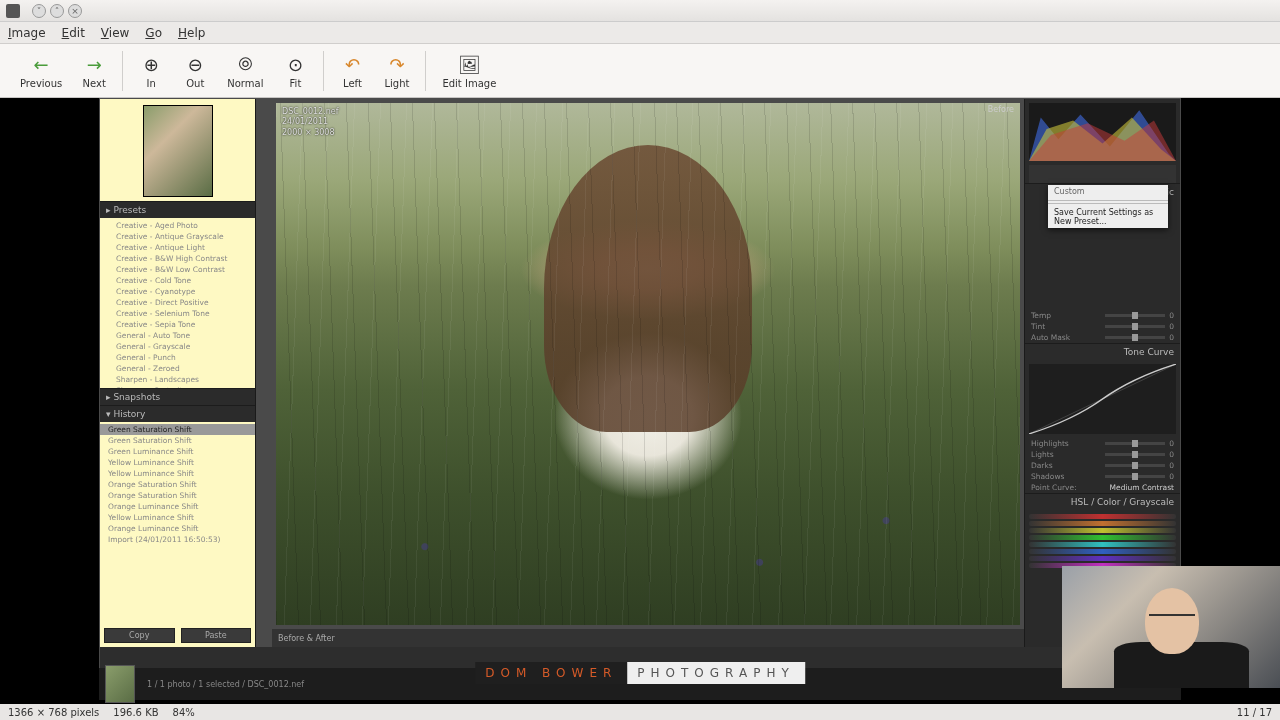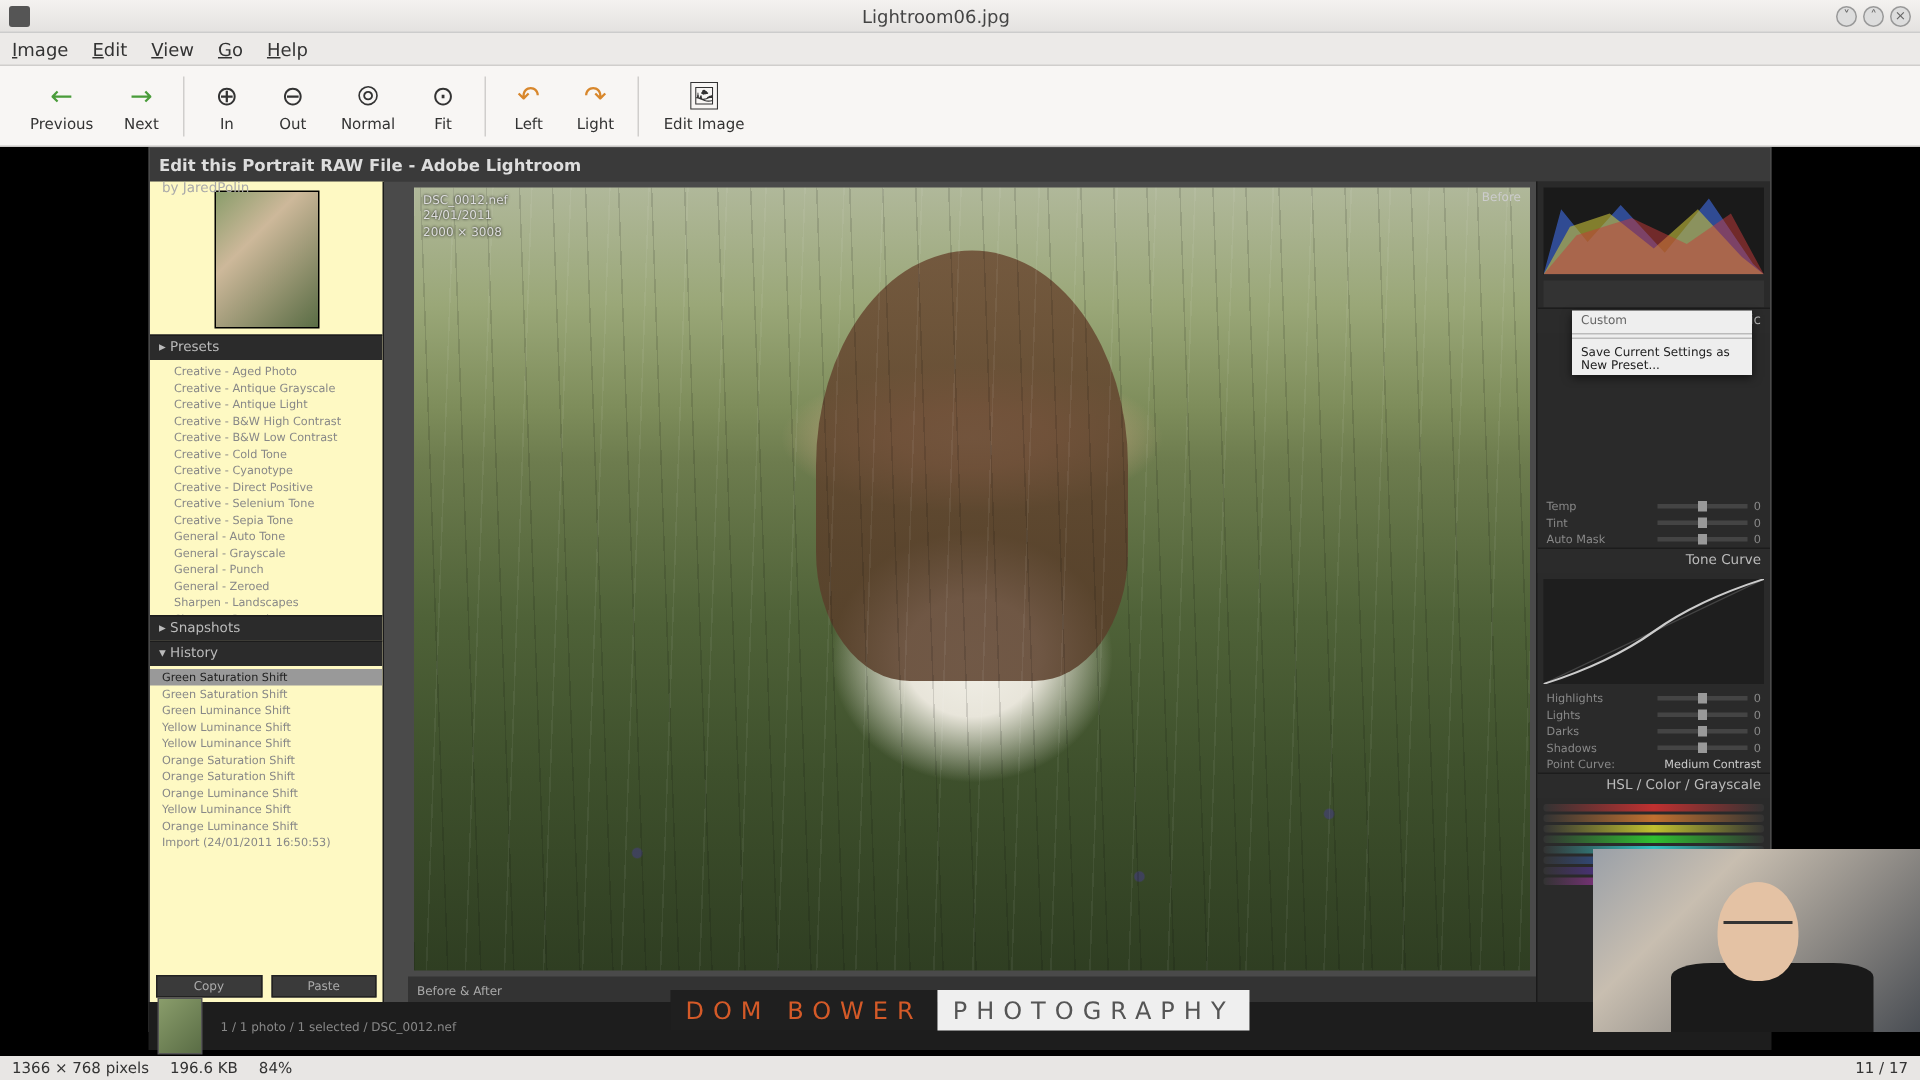--- a/index.html
+++ b/index.html
@@ -66,32 +66,31 @@
 .tone-curve { height:70px; margin:4px; background:#1e1e1e; position:relative; }
 .tone-curve svg { width:100%; height:100%; }
 .hsl { padding:2px 4px; }
 .hsl .hrow { height:5px; margin:2px 0; border-radius:2px; }
 .filmstrip { position:absolute; left:99px; bottom:4px; width:1082px; height:32px; background:#1d1d1d; display:flex; align-items:center; padding:0 6px; }
 .fthumb { width:30px; height:38px; background:linear-gradient(135deg,#8a9d6b,#5a6d45); border:1px solid #555; }
 .webcam { position:absolute; right:0; bottom:16px; width:218px; height:122px; background:linear-gradient(135deg,#9aa0a8 0%,#c8beb0 30%,#4a4e54 100%); z-index:8; }
 .webcam .face { position:absolute; left:38%; top:18%; width:54px; height:66px; background:#e4c2a4; border-radius:50% 50% 45% 45%; }
 .webcam .glasses { position:absolute; left:40%; top:39%; width:46px; height:10px; border-top:2px solid #333; }
 .webcam .shirt { position:absolute; left:24%; bottom:0; width:62%; height:38%; background:#1a1a1a; border-radius:20% 20% 0 0; }
-.branding { position:absolute; left:50%; bottom:18px; transform:translateX(-50%); height:26px; display:flex; align-items:center; font-size:16px; letter-spacing:6px; z-index:7; }
+.branding { position:absolute; left:50%; bottom:18px; transform:translateX(-50%); height:26px; display:flex; align-items:center; font-size:12px; letter-spacing:6px; z-index:7; }
 .branding .b1 { background:#1f1f1f; color:#d45a28; padding:4px 10px; }
 .branding .b2 { background:#efefef; color:#555; padding:4px 10px; }
 .statusbar { position:absolute; left:0; bottom:0; width:1280px; height:16px; background:#e8e6e4; font-size:10px; color:#333; display:flex; align-items:center; padding:0 8px; gap:14px; }
 .statusbar .spacer { flex:1; }
 </style>
 </head>
 <body>
 
 <div class="titlebar">
   <div class="ico"></div>
-  <div class="titletxt">Lightroom06.jpg</div>
   <div class="wbtn">˅</div>
   <div class="wbtn">˄</div>
   <div class="wbtn">×</div>
 </div>
 
 <div class="menubar">
   <span><u>I</u><span>mage</span></span>
   <span><u>E</u>dit</span>
   <span><u>V</u>iew</span>
   <span><u>G</u>o</span>
@@ -136,24 +135,20 @@
   <div class="vsep"></div>
   <div class="tool">
     <div class="ticon">🖼</div>
     <div class="tlabel">Edit Image</div>
   </div>
 </div>
 
 <div class="viewport">
 
   <div class="lr">
-    <div class="lr-top">
-      <span class="vtitle">Edit this Portrait RAW File - Adobe Lightroom</span>
-      <span class="vauthor">by JaredPolin</span>
-    </div>
 
     <div class="lr-body">
 
       <div class="lr-left">
         <div class="nav-thumb"></div>
         <div class="panel-hdr">▸ Presets</div>
         <div class="preset-list" id="preset-list">
             <div class="pitem">Creative - Aged Photo</div>
             <div class="pitem">Creative - Antique Grayscale</div>
             <div class="pitem">Creative - Antique Light</div>

